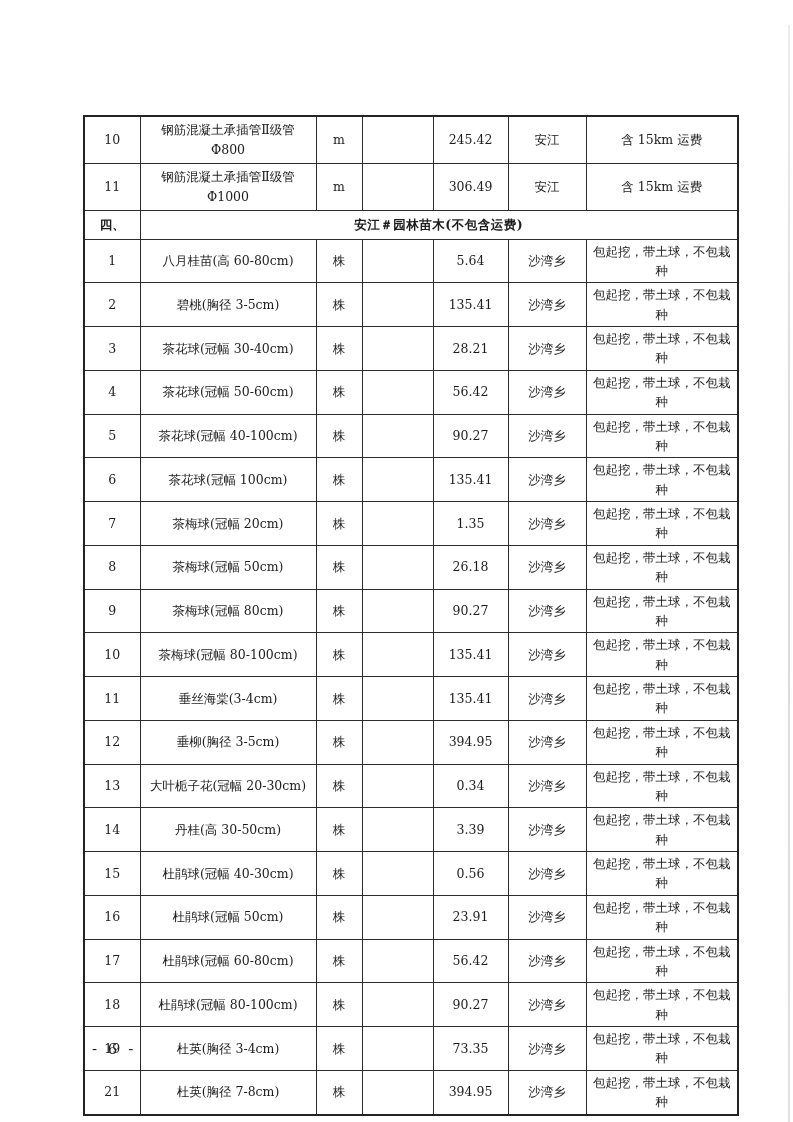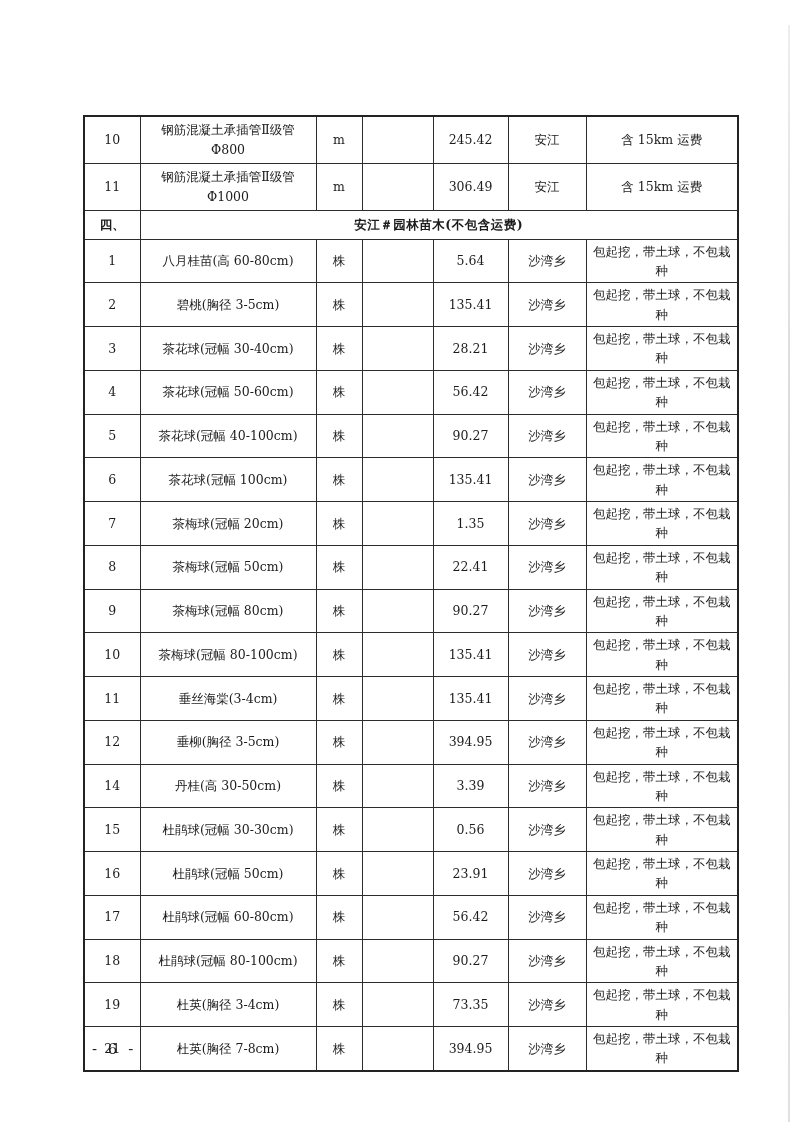--- a/index.html
+++ b/index.html
@@ -172,21 +172,21 @@
           <td class="col-spec"></td>
           <td class="col-price">1.35</td>
           <td class="col-location">沙湾乡</td>
           <td class="col-remark">包起挖，带土球，不包栽种</td>
         </tr>
         <tr class="row">
           <td class="col-index">8</td>
           <td class="col-name">茶梅球(冠幅 50cm)</td>
           <td class="col-unit">株</td>
           <td class="col-spec"></td>
-          <td class="col-price">22.41</td>
+          <td class="col-price">26.18</td>
           <td class="col-location">沙湾乡</td>
           <td class="col-remark">包起挖，带土球，不包栽种</td>
         </tr>
         <tr class="row">
           <td class="col-index">9</td>
           <td class="col-name">茶梅球(冠幅 80cm)</td>
           <td class="col-unit">株</td>
           <td class="col-spec"></td>
           <td class="col-price">90.27</td>
           <td class="col-location">沙湾乡</td>
@@ -213,31 +213,40 @@
         <tr class="row">
           <td class="col-index">12</td>
           <td class="col-name">垂柳(胸径 3-5cm)</td>
           <td class="col-unit">株</td>
           <td class="col-spec"></td>
           <td class="col-price">394.95</td>
           <td class="col-location">沙湾乡</td>
           <td class="col-remark">包起挖，带土球，不包栽种</td>
         </tr>
         <tr class="row">
+          <td class="col-index">13</td>
+          <td class="col-name">大叶栀子花(冠幅 20-30cm)</td>
+          <td class="col-unit">株</td>
+          <td class="col-spec"></td>
+          <td class="col-price">0.34</td>
+          <td class="col-location">沙湾乡</td>
+          <td class="col-remark">包起挖，带土球，不包栽种</td>
+        </tr>
+        <tr class="row">
           <td class="col-index">14</td>
           <td class="col-name">丹桂(高 30-50cm)</td>
           <td class="col-unit">株</td>
           <td class="col-spec"></td>
           <td class="col-price">3.39</td>
           <td class="col-location">沙湾乡</td>
           <td class="col-remark">包起挖，带土球，不包栽种</td>
         </tr>
         <tr class="row">
           <td class="col-index">15</td>
-          <td class="col-name">杜鹃球(冠幅 30-30cm)</td>
+          <td class="col-name">杜鹃球(冠幅 40-30cm)</td>
           <td class="col-unit">株</td>
           <td class="col-spec"></td>
           <td class="col-price">0.56</td>
           <td class="col-location">沙湾乡</td>
           <td class="col-remark">包起挖，带土球，不包栽种</td>
         </tr>
         <tr class="row">
           <td class="col-index">16</td>
           <td class="col-name">杜鹃球(冠幅 50cm)</td>
           <td class="col-unit">株</td>

